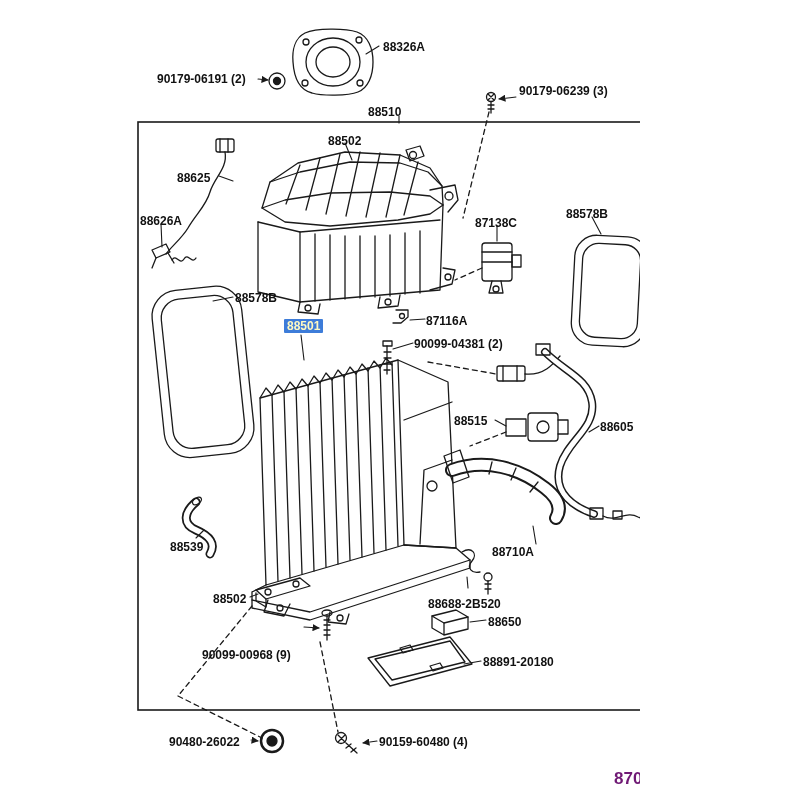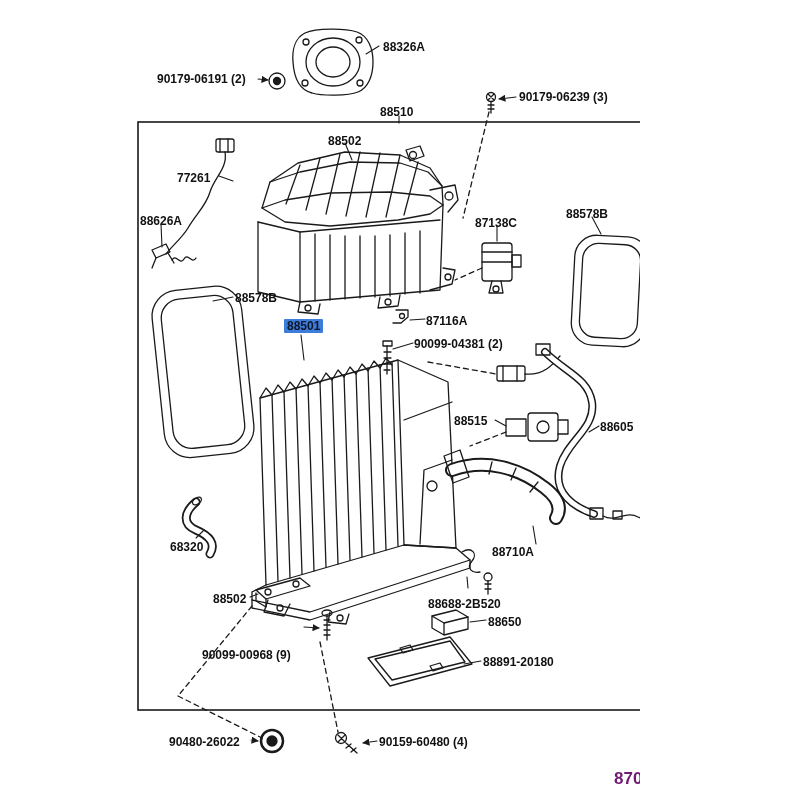--- a/index.html
+++ b/index.html
@@ -1,21 +1,21 @@
 <!DOCTYPE html>
 <html><head>
 <meta charset="utf-8">
 <style>
   html,body{margin:0;padding:0;background:#fff;}
   #stage{position:relative;width:640px;height:800px;background:#ffffff;
          font-family:"Liberation Sans",sans-serif;overflow:hidden;}
   #art{position:absolute;left:0;top:0;width:800px;height:800px;}
   .part-label{position:absolute;font-size:12px;font-weight:bold;color:#111;
               white-space:nowrap;line-height:14px;letter-spacing:0px;}
-  .part-label.highlight{color:#0f172a;padding:0 3px;border-radius:1px;}
+  .part-label.highlight{color:#fef9c3;padding:0 3px;border-radius:1px;}
   #diagram-code{position:absolute;left:614px;top:769px;font-size:17px;
                 font-weight:bold;color:#701a75;}
 </style>
 </head>
 <body>
 
 <div id="stage">
 
   <svg id="art" viewBox="0 0 800 800" xmlns="http://www.w3.org/2000/svg">
     <defs>
@@ -228,34 +228,34 @@
         <path d="M481,661 L464,664"></path>
         <line x1="251" y1="740" x2="258" y2="741" marker-end="url(#arr)"></line>
         <line x1="377" y1="741" x2="363" y2="743" marker-end="url(#arr)"></line>
       </g>
     </g>
   </svg>
 
   <div id="label-layer">
       <div class="part-label" style="left: 383px; top: 40px;">88326A</div>
       <div class="part-label" style="left: 157px; top: 72px;">90179-06191 (2)</div>
-      <div class="part-label" style="left: 519px; top: 90px;">90179-06239 (3)</div>
-      <div class="part-label" style="left: 380px; top: 105px; text-align: center;">88510</div>
+      <div class="part-label" style="left: 519px; top: 84px;">90179-06239 (3)</div>
+      <div class="part-label" style="left: 368px; top: 105px; text-align: center;">88510</div>
       <div class="part-label" style="left: 328px; top: 134px;">88502</div>
-      <div class="part-label" style="left: 177px; top: 171px;">77261</div>
+      <div class="part-label" style="left: 177px; top: 171px;">88625</div>
       <div class="part-label" style="left: 140px; top: 214px;">88626A</div>
       <div class="part-label" style="left: 475px; top: 216px;">87138C</div>
       <div class="part-label" style="left: 566px; top: 207px;">88578B</div>
       <div class="part-label" style="left: 235px; top: 291px;">88578B</div>
       <div class="part-label highlight" style="left: 284px; top: 319px; background: rgb(61, 124, 217);">88501</div>
       <div class="part-label" style="left: 426px; top: 314px;">87116A</div>
       <div class="part-label" style="left: 414px; top: 337px;">90099-04381 (2)</div>
       <div class="part-label" style="left: 454px; top: 414px;">88515</div>
       <div class="part-label" style="left: 600px; top: 420px;">88605</div>
-      <div class="part-label" style="left: 170px; top: 540px;">68320</div>
+      <div class="part-label" style="left: 170px; top: 540px;">88539</div>
       <div class="part-label" style="left: 492px; top: 545px;">88710A</div>
       <div class="part-label" style="left: 213px; top: 592px;">88502</div>
       <div class="part-label" style="left: 428px; top: 589px; margin-top: 8px;">88688-2B520</div>
       <div class="part-label" style="left: 202px; top: 648px;">90099-00968 (9)</div>
       <div class="part-label" style="left: 488px; top: 615px;">88650</div>
       <div class="part-label" style="left: 483px; top: 655px;">88891-20180</div>
       <div class="part-label" style="left: 169px; top: 735px;">90480-26022</div>
       <div class="part-label" style="left: 379px; top: 735px;">90159-60480 (4)</div>
     </div>
 

